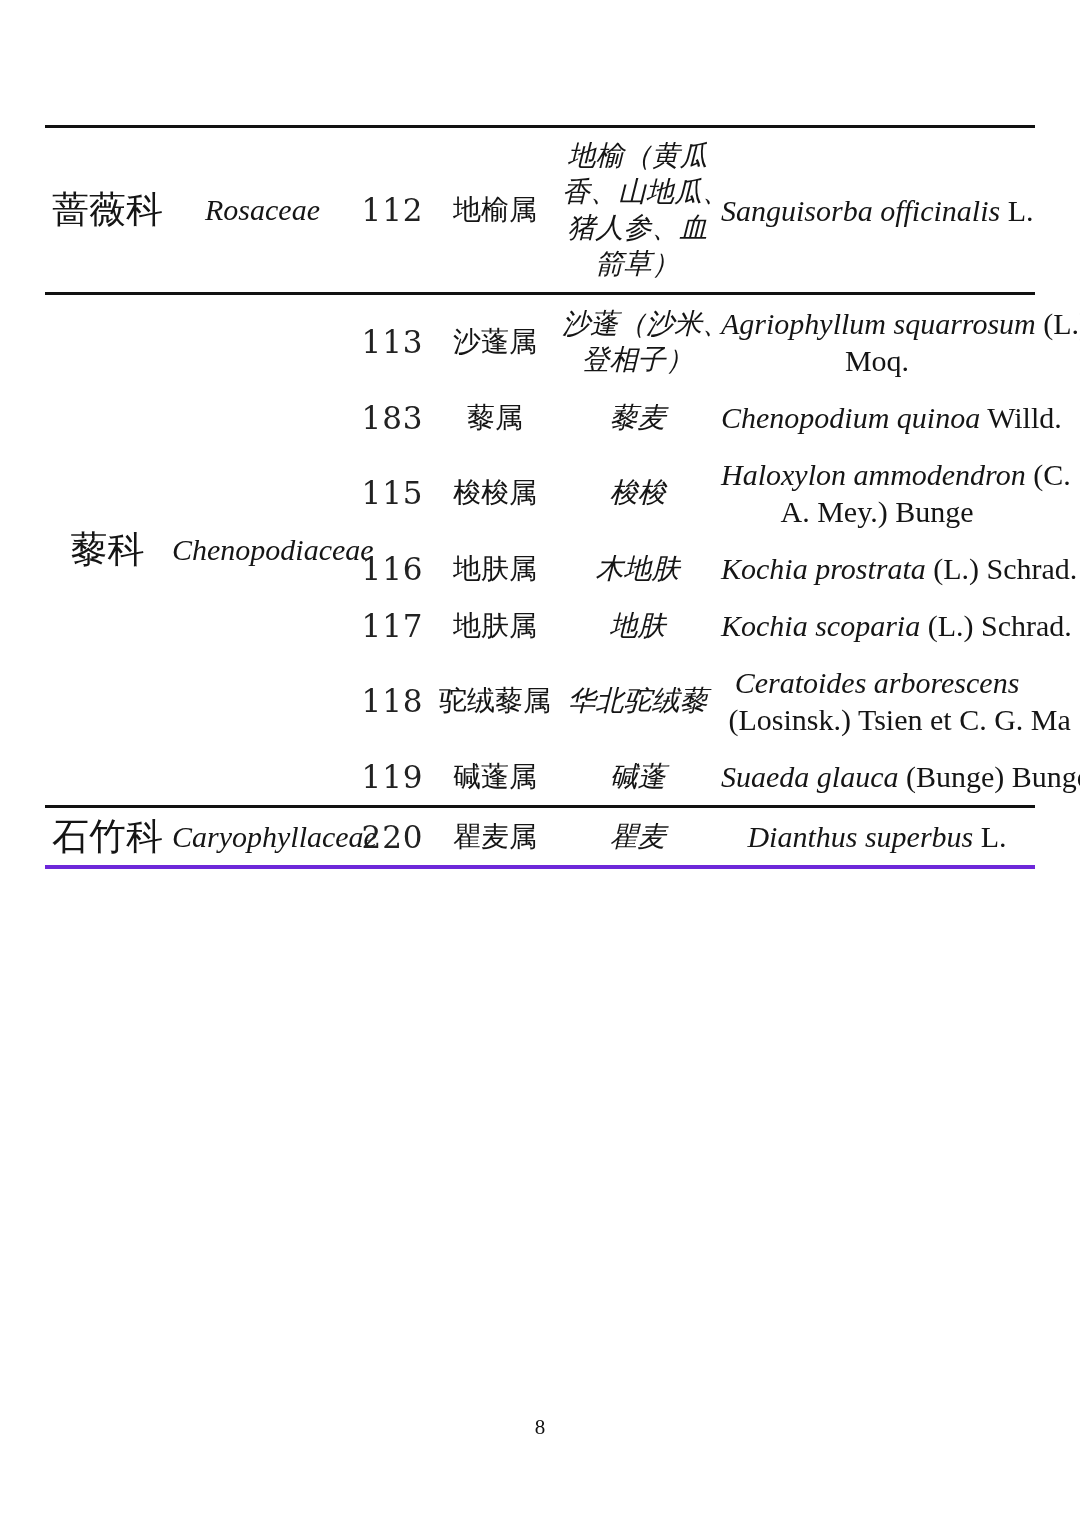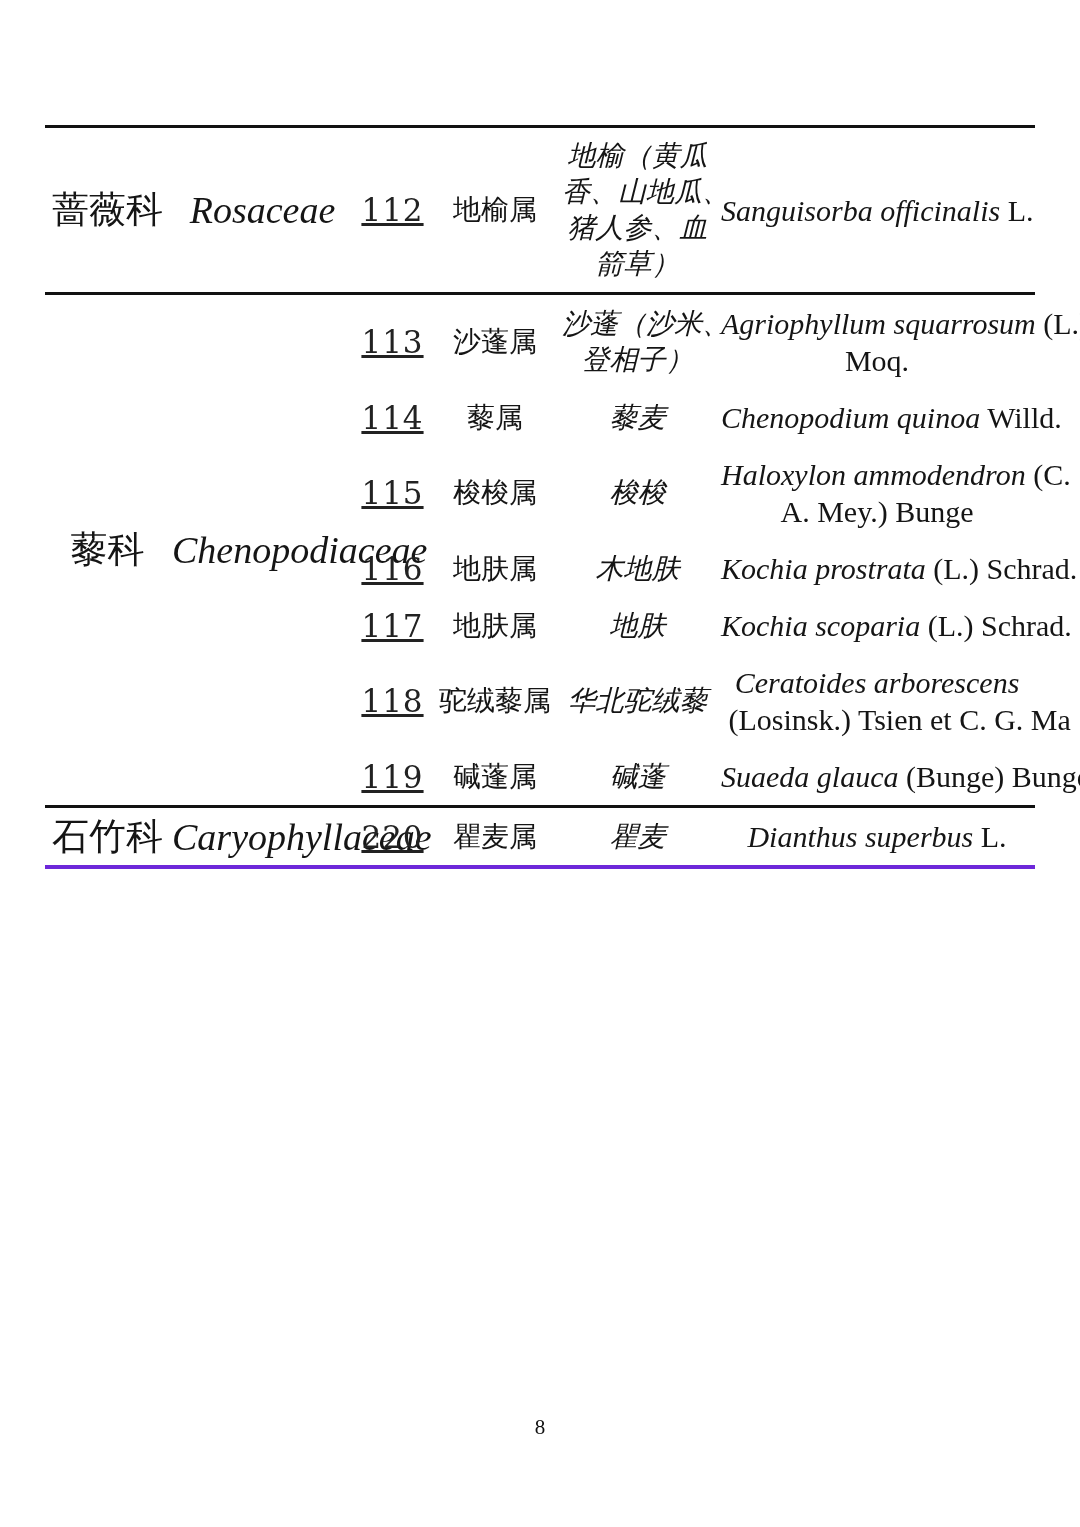--- a/index.html
+++ b/index.html
@@ -34,29 +34,28 @@
   .species-table td {
     vertical-align: middle;
     text-align: center;
     padding: 10px 2px;
     font-size: 28px;
     line-height: 34px;
   }
   td.fam-cn { font-size: 37px; }
   td.fam-la {
     font-style: italic;
-    font-size: 38px;
+    font-size: 30px;
     line-height: 36px;
   }
   td.num {
     font-size: 31px;
     font-family: "DejaVu Serif", "Liberation Serif", serif;
     letter-spacing: 1px;
     color: #222;
-    text-decoration: underline;
   }
   td.common {
     white-space: pre;
     font-size: 28px;
     line-height: 36px;
     font-style: italic;
   }
   td.species {
     text-align: center;
     white-space: pre;
@@ -111,21 +110,21 @@
         <td class="fam-cn" rowspan="7">藜科</td>
         <td class="fam-la" rowspan="7">Chenopodiaceae</td>
         <td class="num">113</td>
         <td class="genus">沙蓬属</td>
         <td class="common">沙蓬（沙米、
 登相子）</td>
         <td class="species"><span class="sci-i">Agriophyllum squarrosum</span><span class="sci-r"> (L.)
 Moq.</span></td>
       </tr>
       <tr>
-        <td class="num">114</td>
+        <td class="num">183</td>
         <td class="genus">藜属</td>
         <td class="common">藜麦</td>
         <td class="species"><span class="sci-i">Chenopodium quinoa</span><span class="sci-r"> Willd.</span></td>
       </tr>
       <tr>
         <td class="num">115</td>
         <td class="genus">梭梭属</td>
         <td class="common">梭梭</td>
         <td class="species"><span class="sci-i">Haloxylon ammodendron</span><span class="sci-r"> (C.
 A. Mey.) Bunge</span></td>

